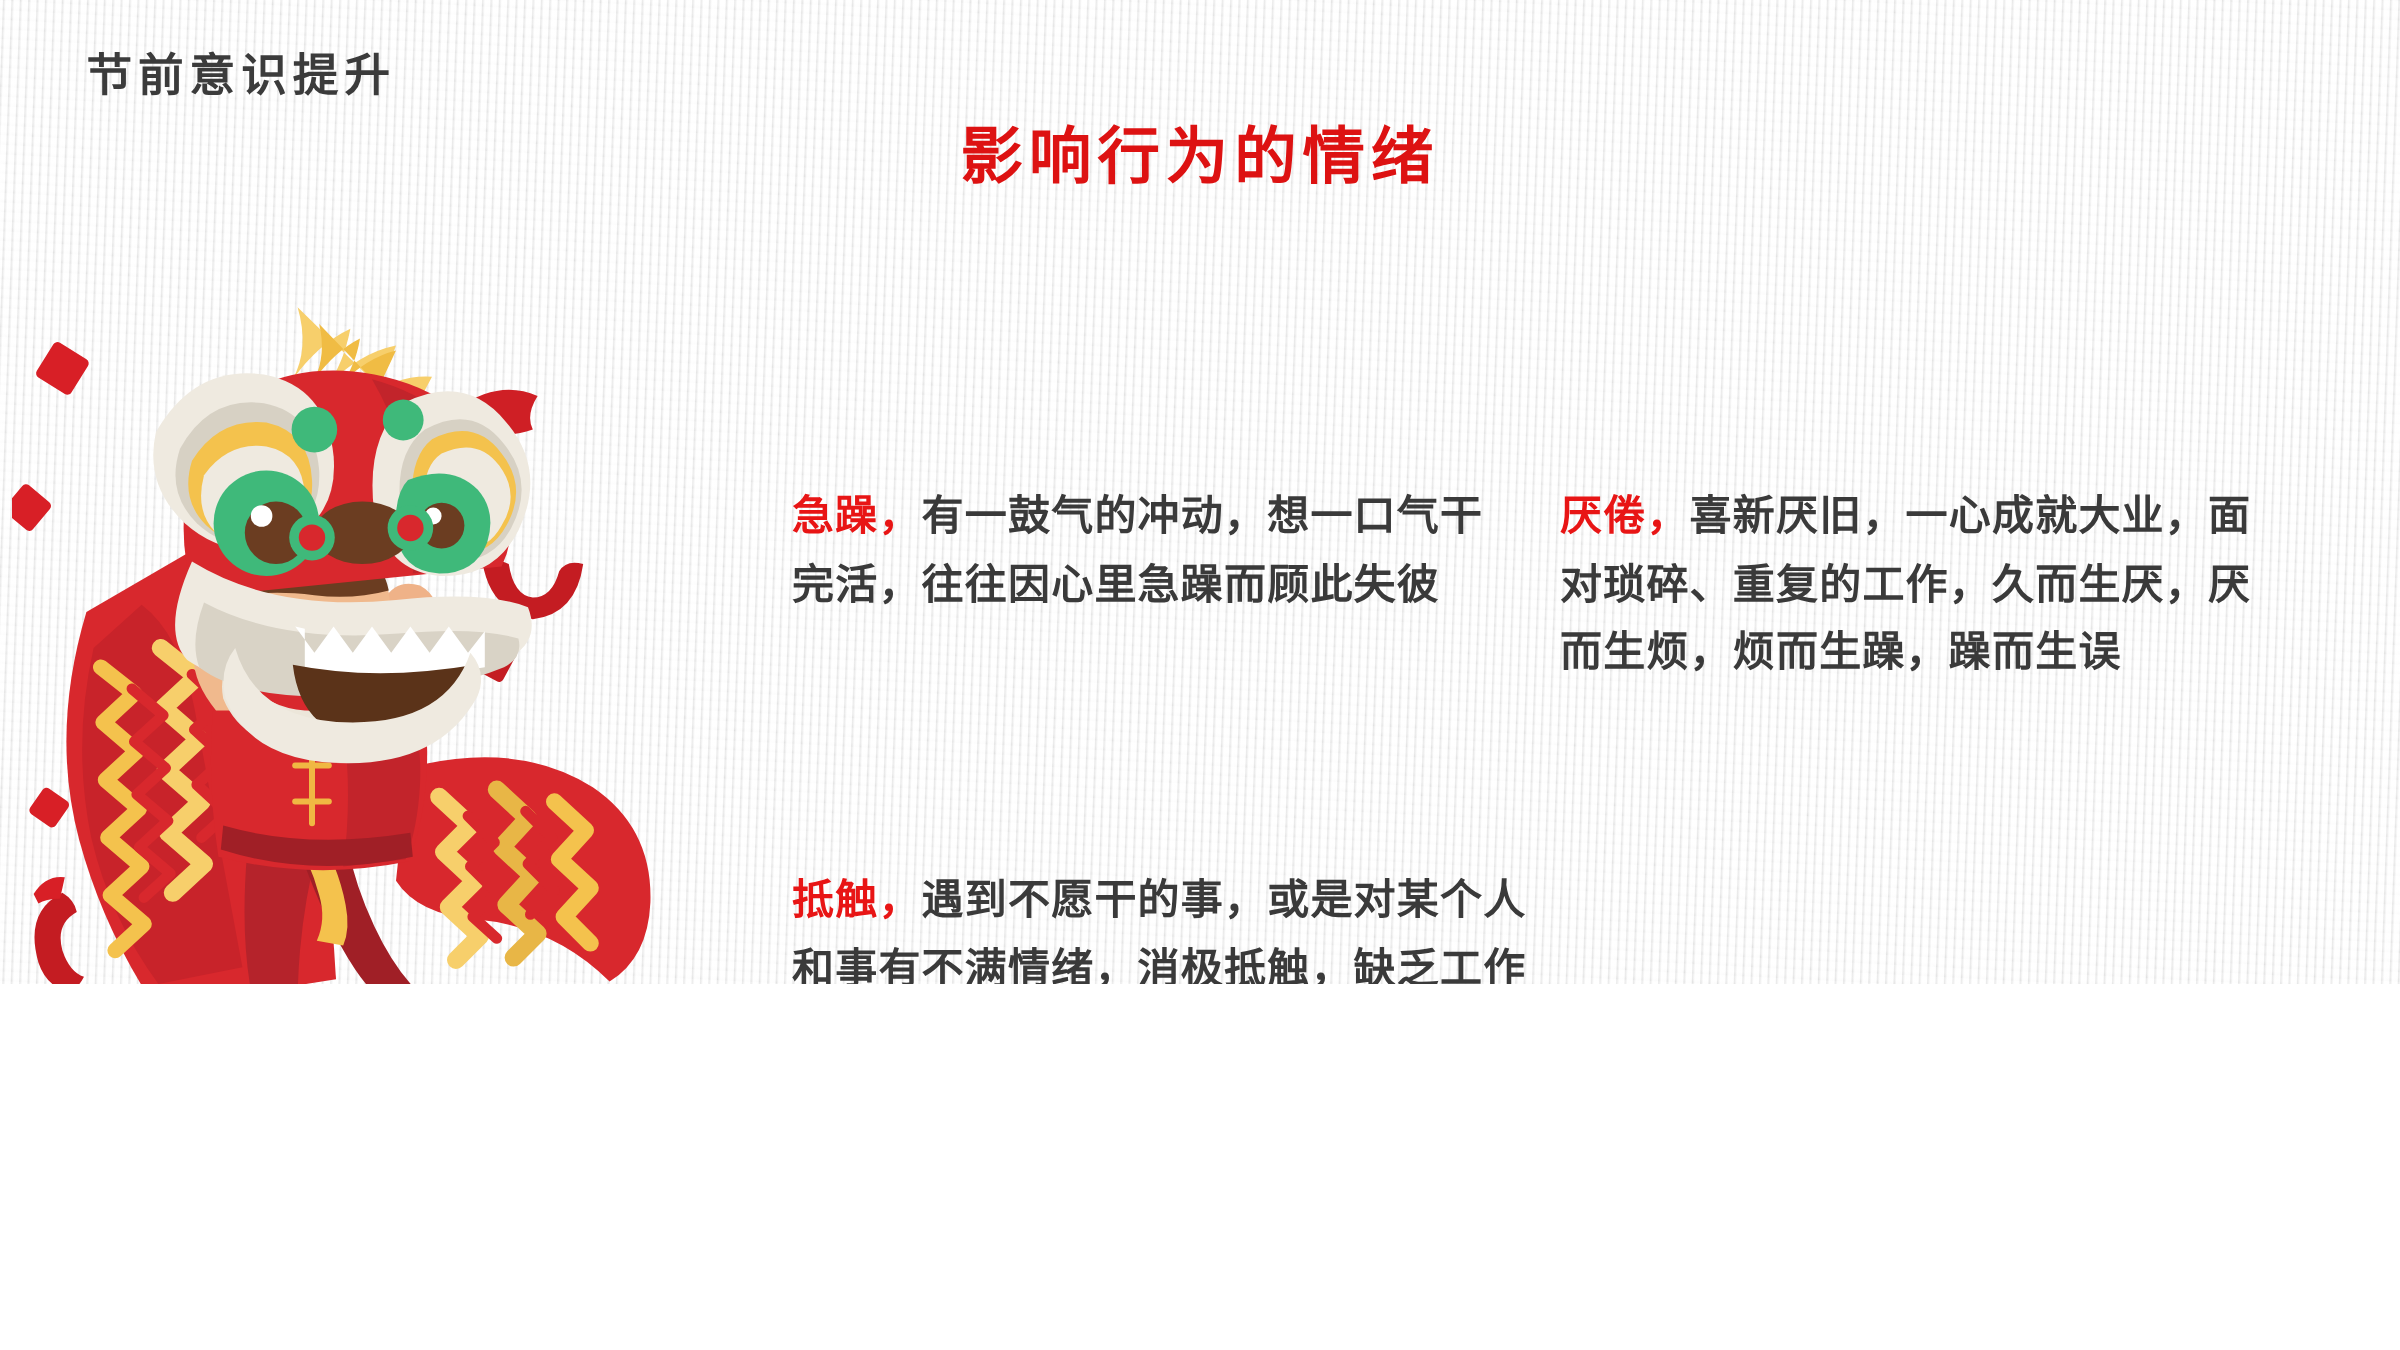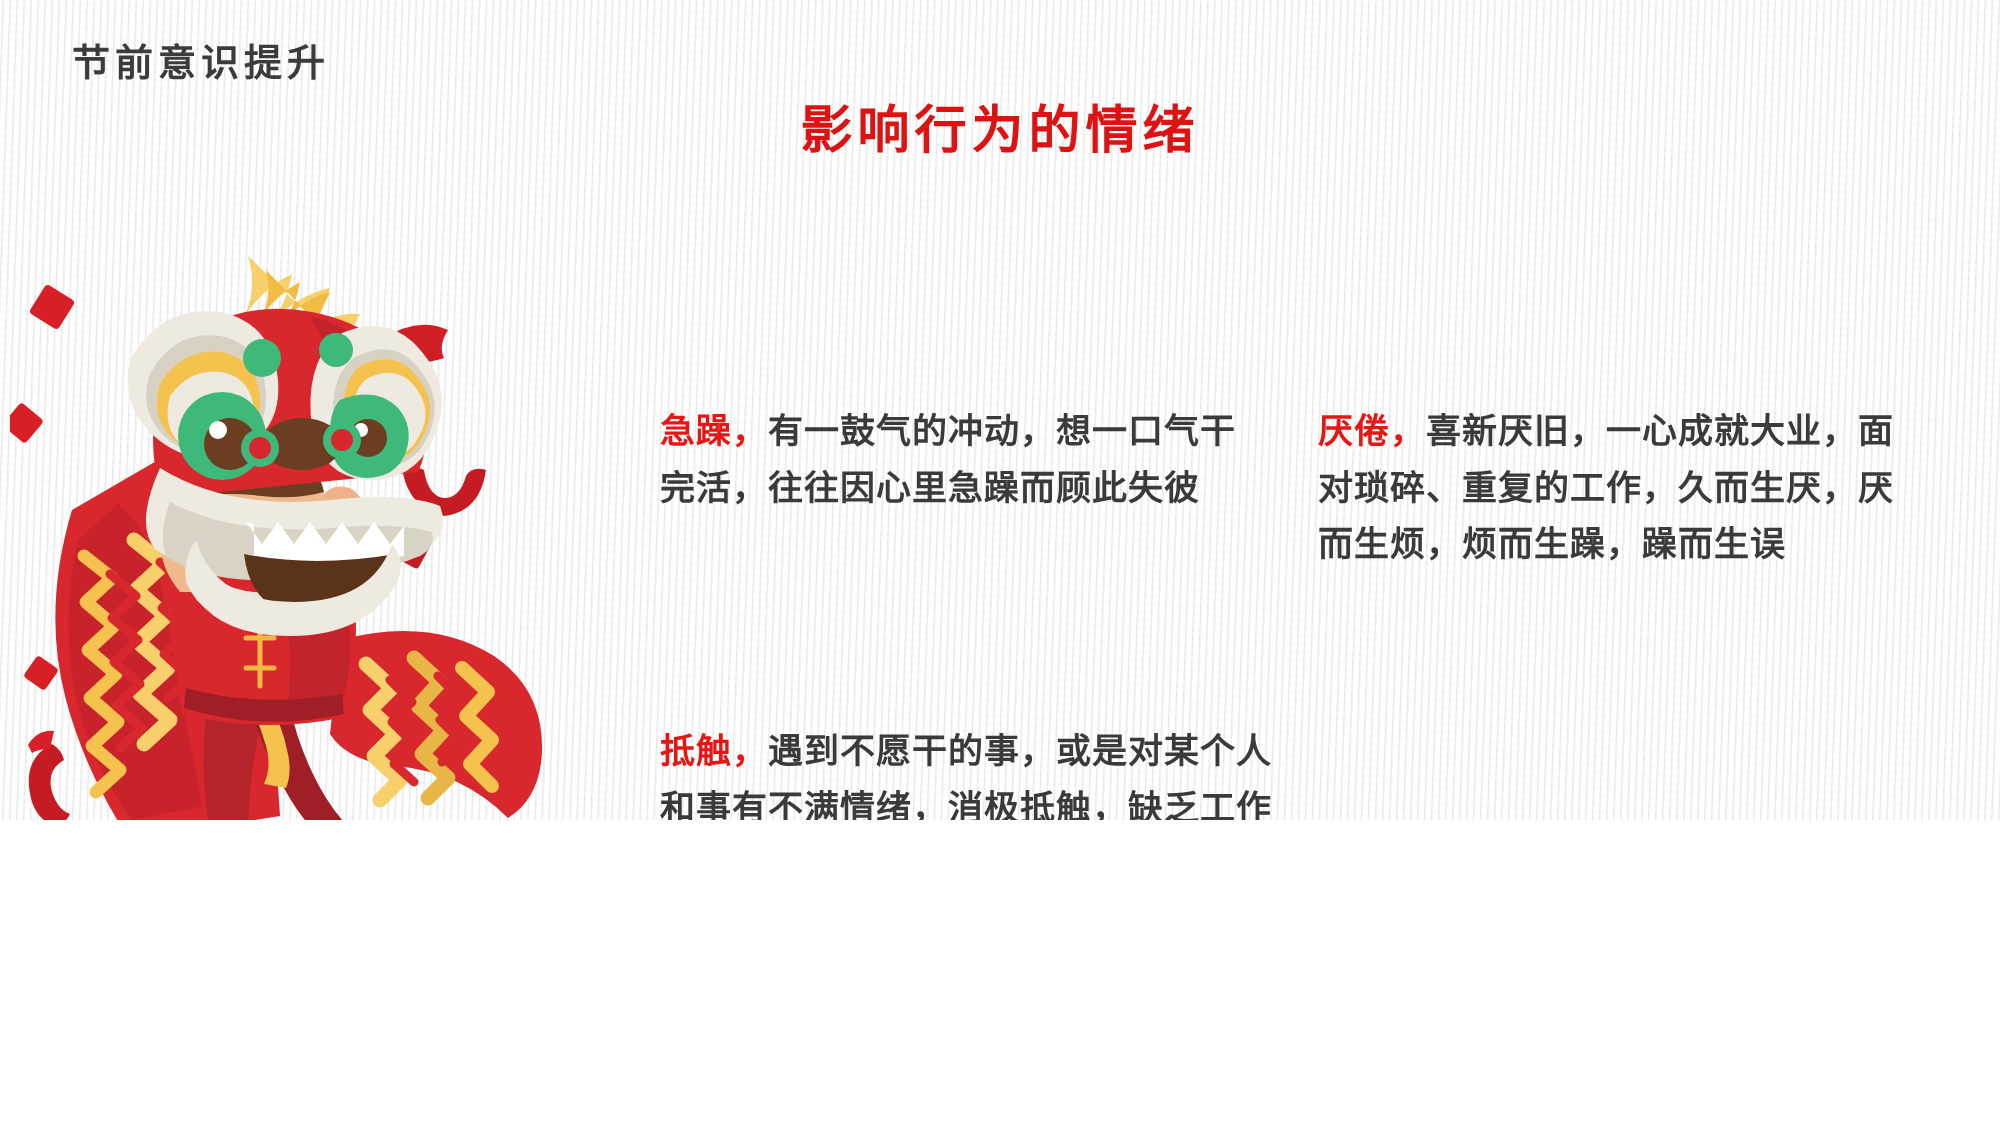--- a/index.html
+++ b/index.html
@@ -65,21 +65,21 @@
 
   
   .content {
     position: absolute;
     left: 660px;
     top: 368px;
     width: 1290px;
     display: grid;
     grid-template-columns: 640px 650px;
     grid-template-rows: 320px auto;
-    column-gap: 18px;
+    column-gap: 0px;
   }
   .para {
     font-size: 35px;
     line-height: 1.62;
     color: #3a3a3a;
     font-weight: 700;
     letter-spacing: 1px;
     max-width: 600px;
   }
   .para .kw {

